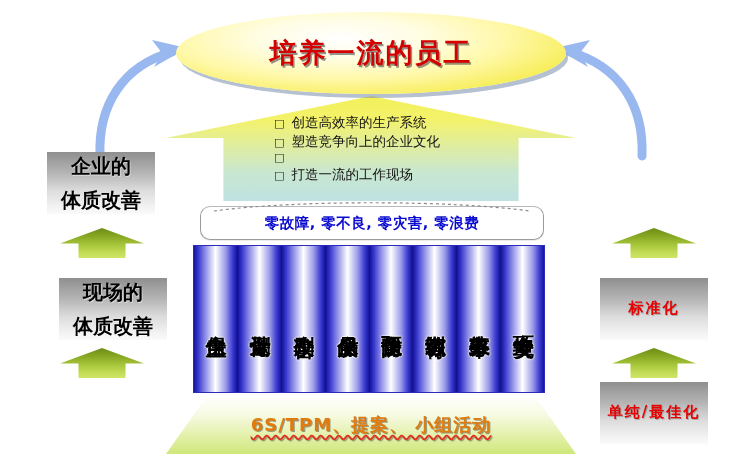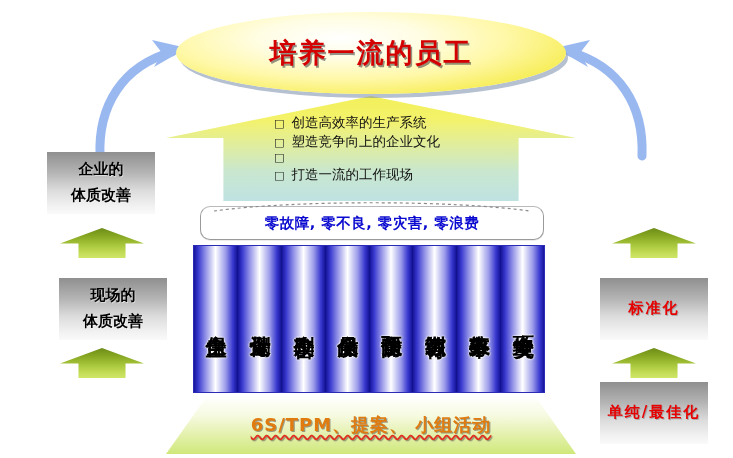--- a/index.html
+++ b/index.html
@@ -190,21 +190,21 @@
   .side-box {
     position: absolute;
     background: linear-gradient(to bottom, #8f8f8f 0%, #b5b5b5 34%, #dcdcdc 62%, #f2f2f2 88%, #fafafa 100%);
     display: flex;
     flex-direction: column;
     align-items: center;
     justify-content: center;
     z-index: 4;
   }
   .side-line {
-    font-size: 15px;
+    font-size: 20px;
     font-weight: bold;
     color: #000000;
     line-height: 1.72;
     white-space: nowrap;
     text-shadow: 0.8px 0.8px 0 rgba(255,255,255,0.5);
   }
   .side-line.small {
     font-size: 12.5px;
   }
   .side-line.red {

